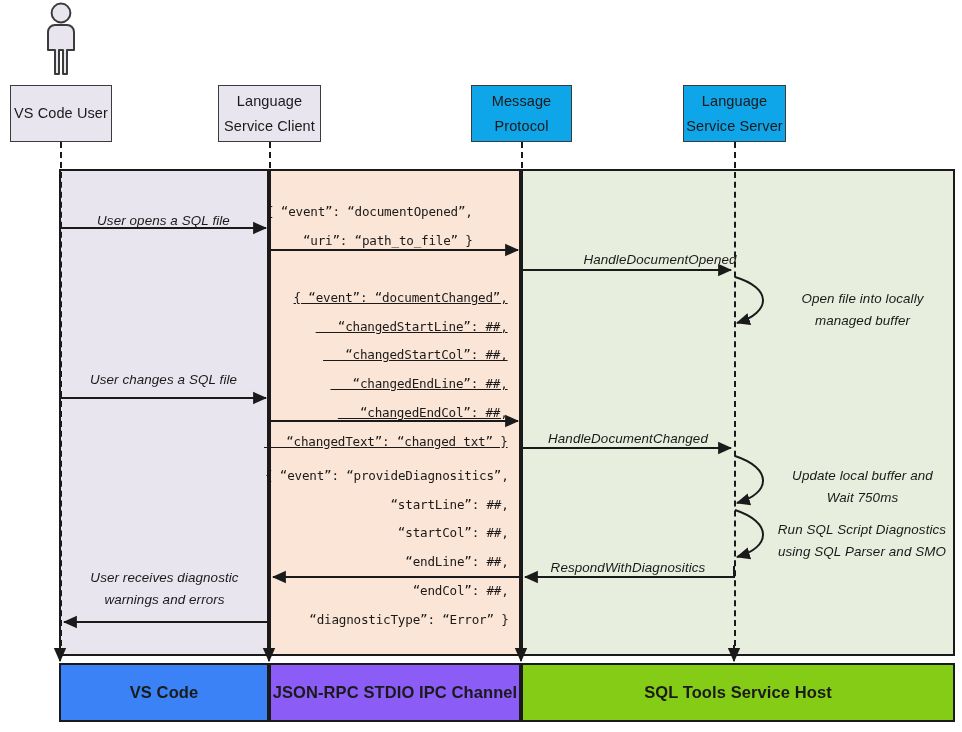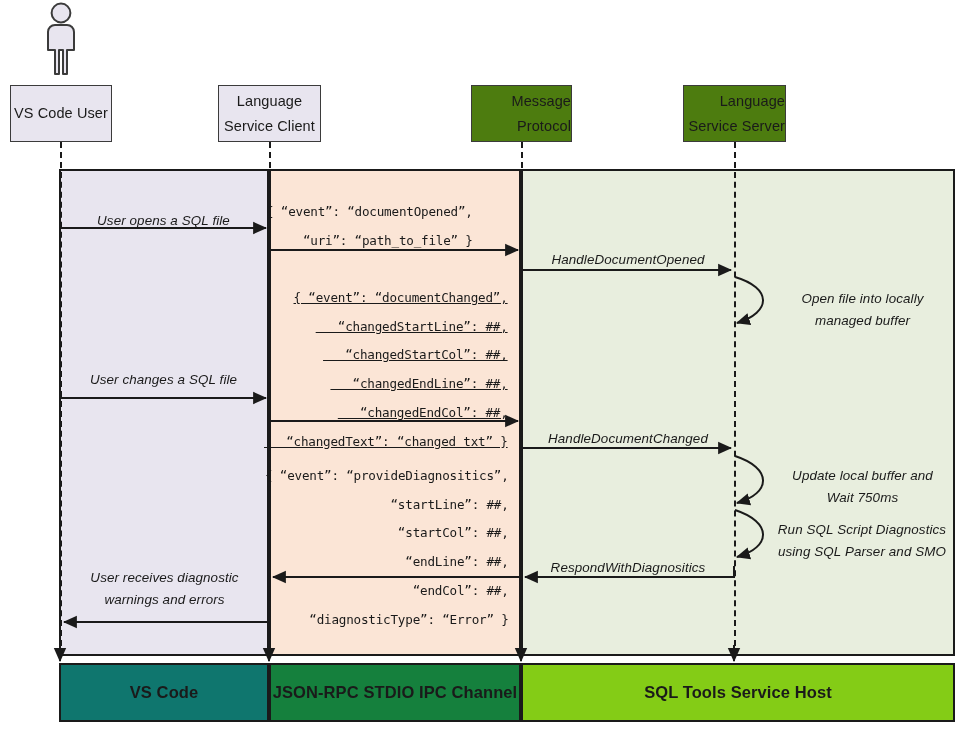--- a/index.html
+++ b/index.html
@@ -11,32 +11,32 @@
   .band{position:absolute;border:2.2px solid #1a1a1a;box-sizing:border-box;}
   .band.lav{background:#e8e5ef;}
   .band.org{background:#fbe5d6;}
   .band.grn{background:#e8eede;}
 
   
   .pbox{position:absolute;box-sizing:border-box;border:1.6px solid #3b3b3b;
         display:flex;flex-direction:column;align-items:center;justify-content:center;
         font-size:14.5px;line-height:1.72;letter-spacing:.1px;text-align:center;}
   .pbox.lav{background:#e8e5ef;}
-  .pbox.grn{background:#4d7c0f;align-items:flex-end;}
+  .pbox.grn{background:#0ea5e9;}
   .pbox span{display:block;}
 
   
   .lifeline{position:absolute;width:0;border-left:2.4px dashed #1a1a1a;}
 
   
   .fcell{position:absolute;box-sizing:border-box;border:2.2px solid #1a1a1a;
          display:flex;align-items:center;justify-content:center;
          font-size:16.5px;font-weight:bold;letter-spacing:.1px;}
-  .fcell.lav{background:#0f766e;}
-  .fcell.org{background:#15803d;}
+  .fcell.lav{background:#3b82f6;}
+  .fcell.org{background:#8b5cf6;}
   .fcell.grn{background:#84cc16;}
 
   
   .msglbl{position:absolute;font-style:italic;font-size:13.4px;
           line-height:1.62;text-align:center;white-space:pre-line;
           letter-spacing:.1px;}
 
   
   .json{position:absolute;font-family:"DejaVu Sans Mono",monospace;
         font-size:12.6px;line-height:2.28;white-space:pre;letter-spacing:-.2px;text-align:right;}
@@ -128,21 +128,21 @@
     <line x1="734" y1="645" x2="734" y2="661" stroke="#1a1a1a" stroke-width="2" marker-end="url(#ah)"></line>
   </svg>
 
   <div class="msglbl" style="left:61px;top:210px;width:205px;">User opens a SQL file</div>
 
   <div class="msglbl" style="left:61px;top:369px;width:205px;">User changes a SQL file</div>
 
   <div class="msglbl" style="left:61px;top:567px;width:207px;">User receives diagnostic
 warnings and errors</div>
 
-  <div class="msglbl" style="left:524px;top:249px;width:208px;">HandleDocumentOpened</div>
+  <div class="msglbl" style="left:524px;top:249px;width:208px;padding-left:32px;">HandleDocumentOpened</div>
 
   <div class="msglbl" style="left:524px;top:428px;width:208px;">HandleDocumentChanged</div>
 
   <div class="msglbl" style="left:524px;top:557px;width:208px;">RespondWithDiagnositics</div>
 
   <div class="msglbl" style="left:770px;top:288px;width:185px;text-align:center;">Open file into locally
 managed buffer</div>
 
   <div class="msglbl" style="left:770px;top:465px;width:185px;text-align:center;">Update local buffer and
 Wait 750ms</div>

